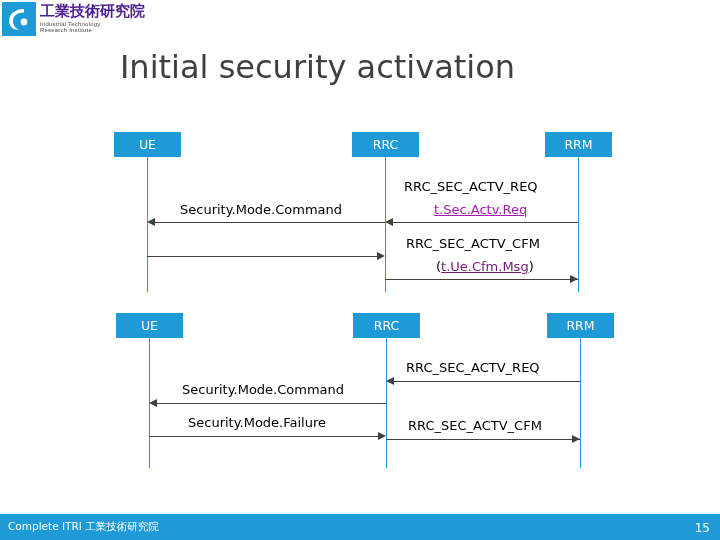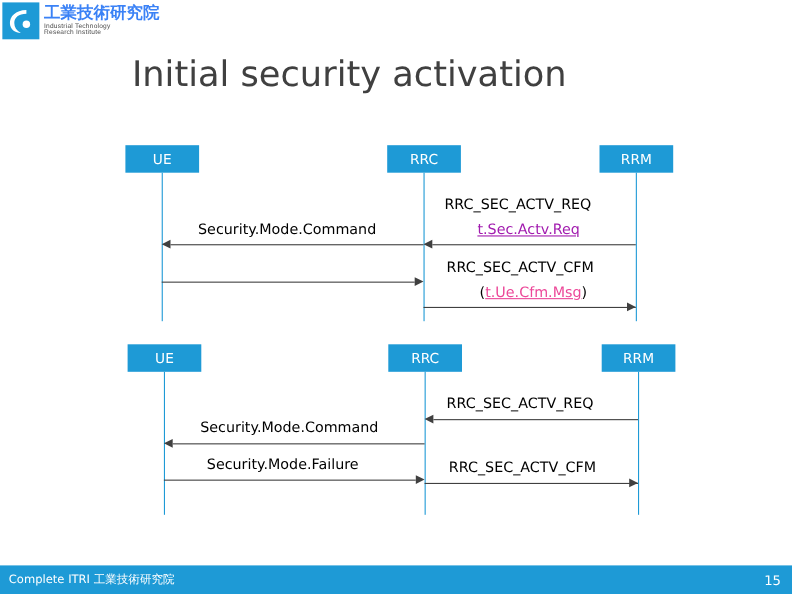--- a/index.html
+++ b/index.html
@@ -35,21 +35,21 @@
   }
   .logo-mark svg { display: block; }
   .logo-text {
     margin-left: 4px;
     line-height: 1.05;
   }
   .logo-cn {
     font-family: "DejaVu Sans", sans-serif;
     font-size: 15px;
     font-weight: bold;
-    color: #3b82f6;
+    color: #4c1d95;
     letter-spacing: 0px;
     white-space: nowrap;
   }
   .logo-en1, .logo-en2 {
     font-size: 6px;
     color: #4a4a4a;
     white-space: nowrap;
     letter-spacing: .2px;
   }
   .logo-en1 { margin-top: 1px; }
@@ -104,21 +104,21 @@
   .msg-label.link {
     color: #a21caf;
     text-decoration: underline;
   }
   .msg-label .plain-paren {
     color: #000000;
     text-decoration: none;
     display: inline-block;
   }
   .msg-label .link-part {
-    color: #ec4899;
+    color: #701a75;
     text-decoration: underline;
   }
 
   .arrow-line {
     position: absolute;
     height: 1px;
     background: #404040;
   }
   .arrow-head {
     position: absolute;

